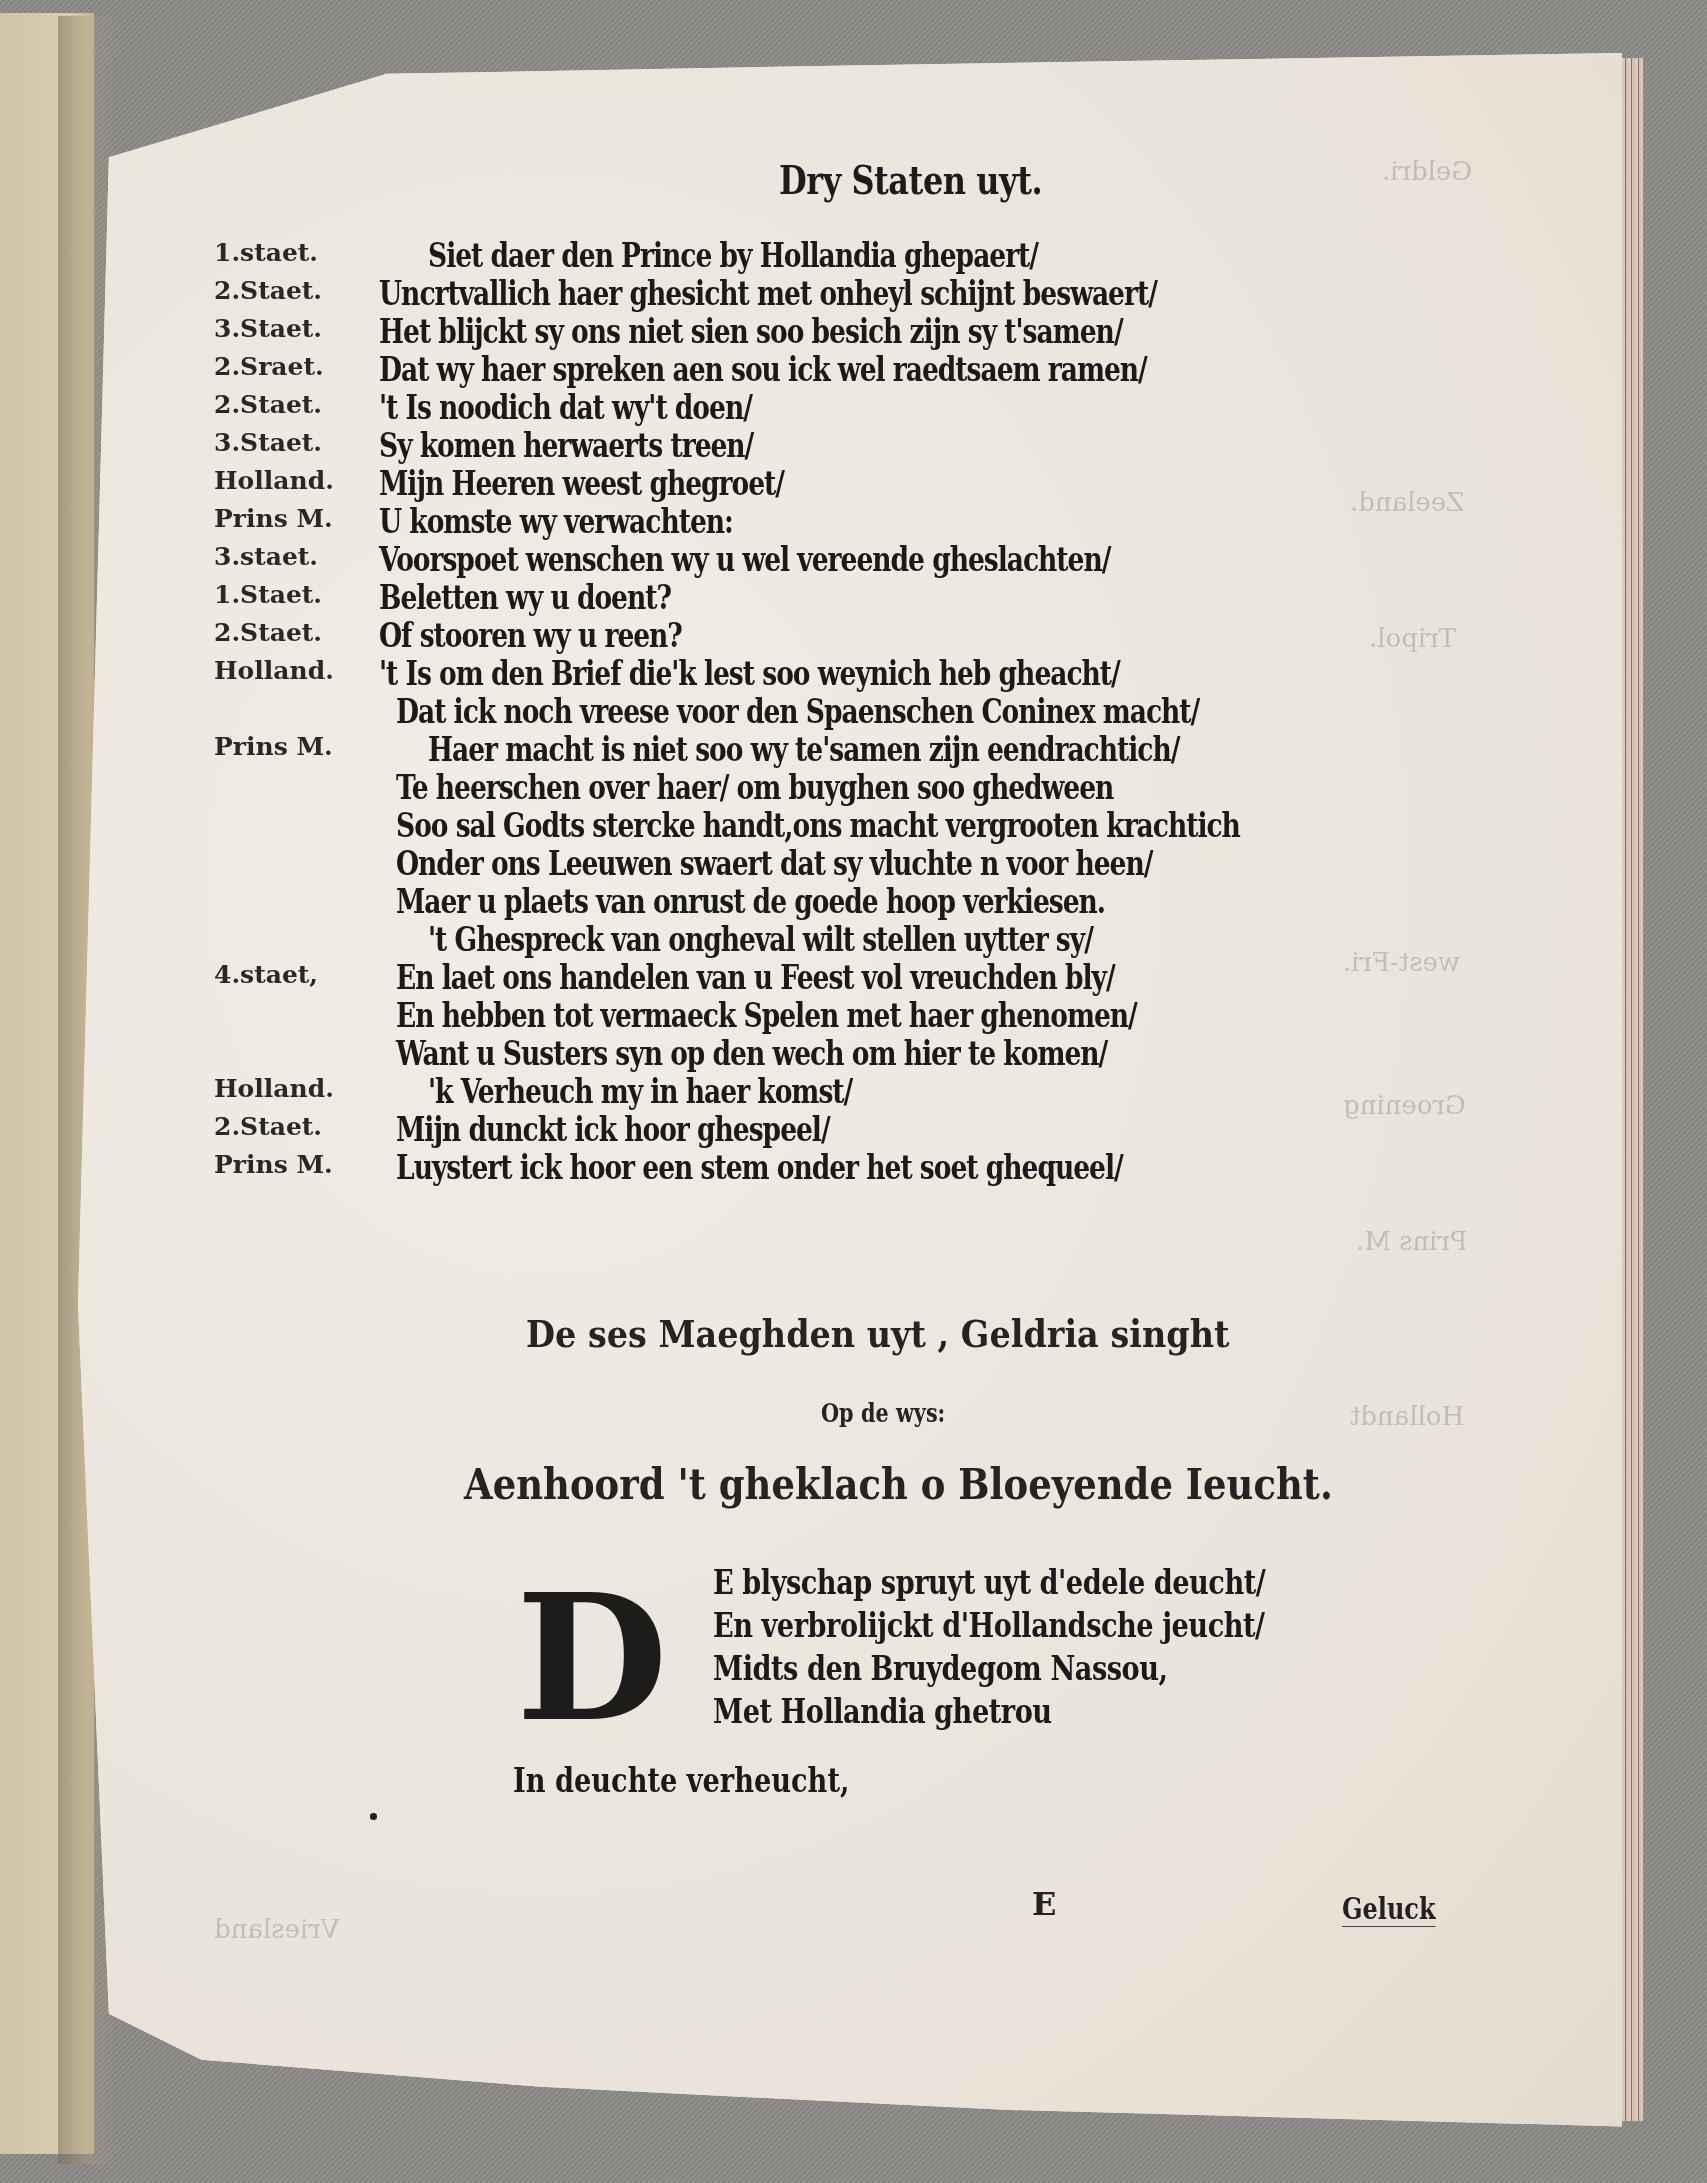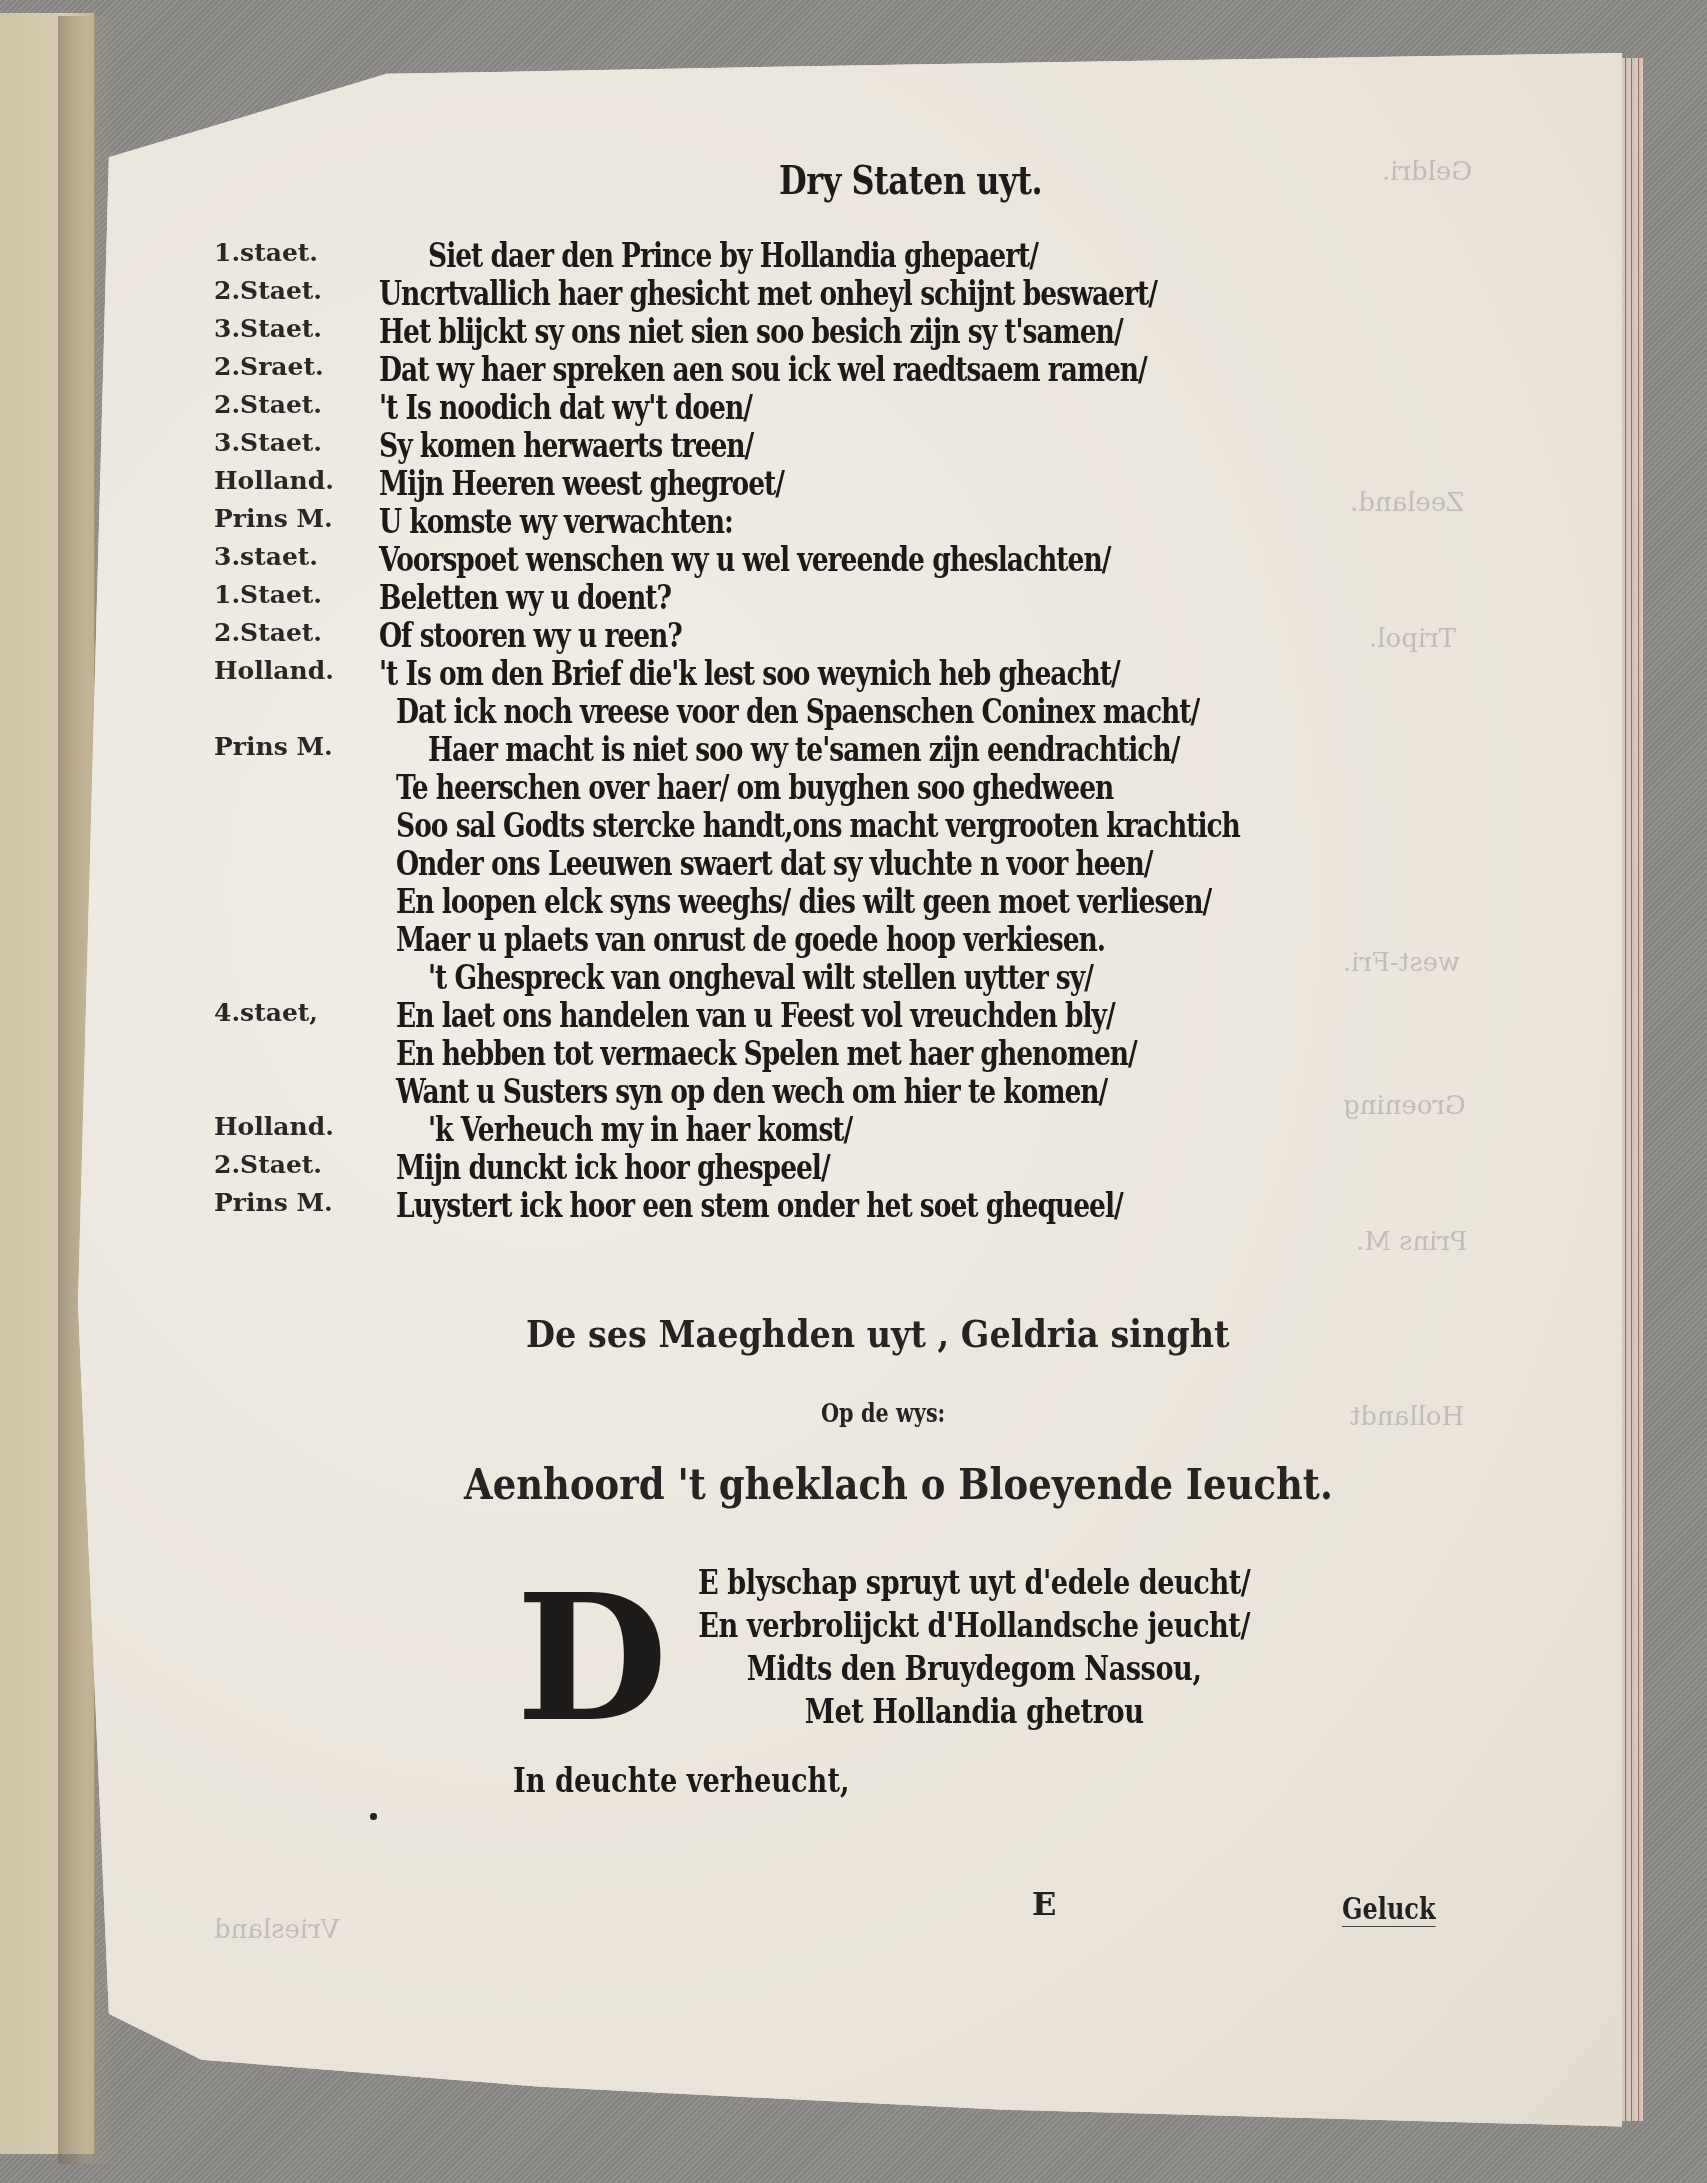--- a/index.html
+++ b/index.html
@@ -64,21 +64,21 @@
   }
   .tune-name {
     position: absolute; left: 464px; top: 1460px;
     font-family: "DejaVu Serif", serif; font-size: 42px; font-weight: bold; color: #262423;
     transform: scaleX(0.88); transform-origin: left;
   }
   .dropcap {
     position: absolute; left: 516px; top: 1570px;
     font-family: "DejaVu Serif", serif; font-size: 175px; line-height: 1; color: #1d1c1b; font-weight: bold;
   }
-  .song { position: absolute; left: 698px; top: 1562px; text-align: center; }
+  .song { position: absolute; left: 713px; top: 1562px; }
   .song .sline {
     height: 43px; font-family: "DejaVu Serif", serif; font-weight: bold; font-size: 34px;
     color: #1b1a19; white-space: nowrap; transform: scaleX(0.8); transform-origin: left; letter-spacing: -0.6px;
   }
   .song-last {
     position: absolute; left: 513px; top: 1760px;
     font-family: "DejaVu Serif", serif; font-weight: bold; font-size: 34px; color: #1b1a19;
     transform: scaleX(0.8); transform-origin: left;
   }
   .signature {
@@ -181,24 +181,20 @@
     <div class="line">
         <span class="speaker"></span>
         <span class="verse indent">Soo sal Godts stercke handt,ons macht vergrooten krachtich</span>
       </div>
     <div class="line">
         <span class="speaker"></span>
         <span class="verse indent">Onder ons Leeuwen swaert dat sy vluchte n voor heen/</span>
       </div>
     <div class="line">
         <span class="speaker"></span>
-        <span class="verse indent">En loopen elck syns weeghs/ dies wilt geen moet verliesen/</span>
-      </div>
-    <div class="line">
-        <span class="speaker"></span>
         <span class="verse indent">Maer u plaets van onrust de goede hoop verkiesen.</span>
       </div>
     <div class="line">
         <span class="speaker"></span>
         <span class="verse indent2">'t Ghespreck van ongheval wilt stellen uytter sy/</span>
       </div>
     <div class="line">
         <span class="speaker">4.staet,</span>
         <span class="verse indent">En laet ons handelen van u Feest vol vreuchden bly/</span>
       </div>

